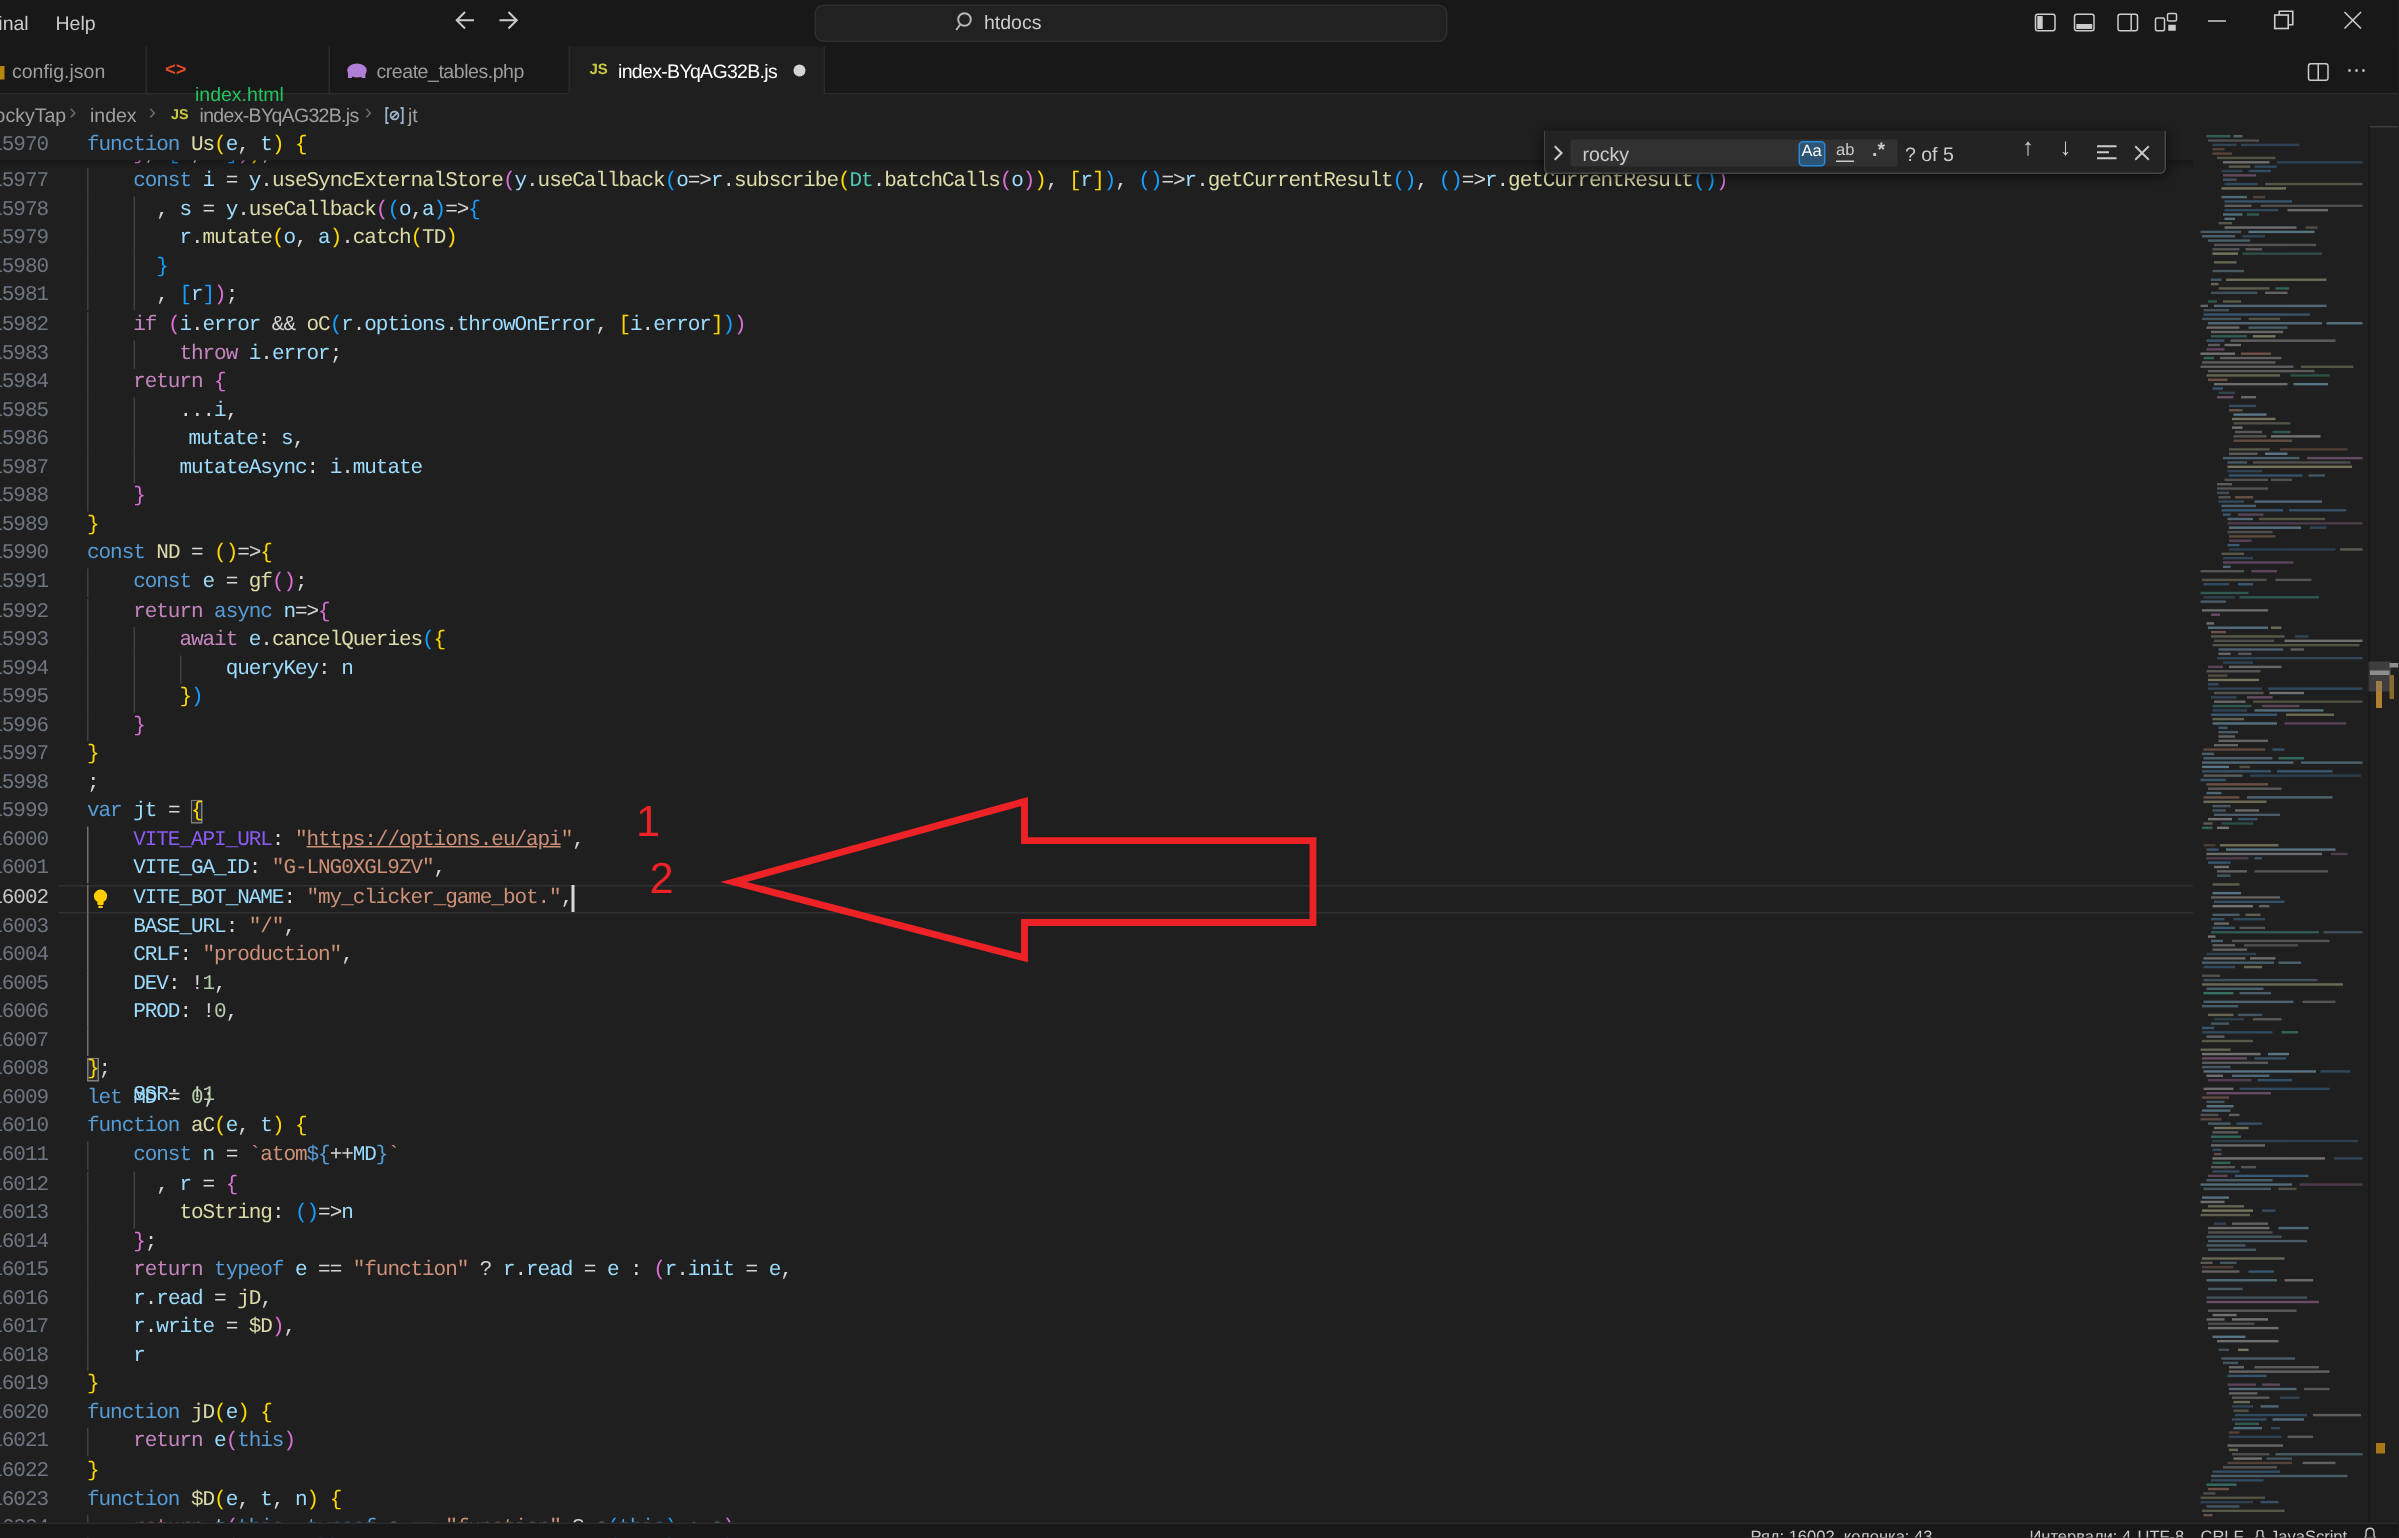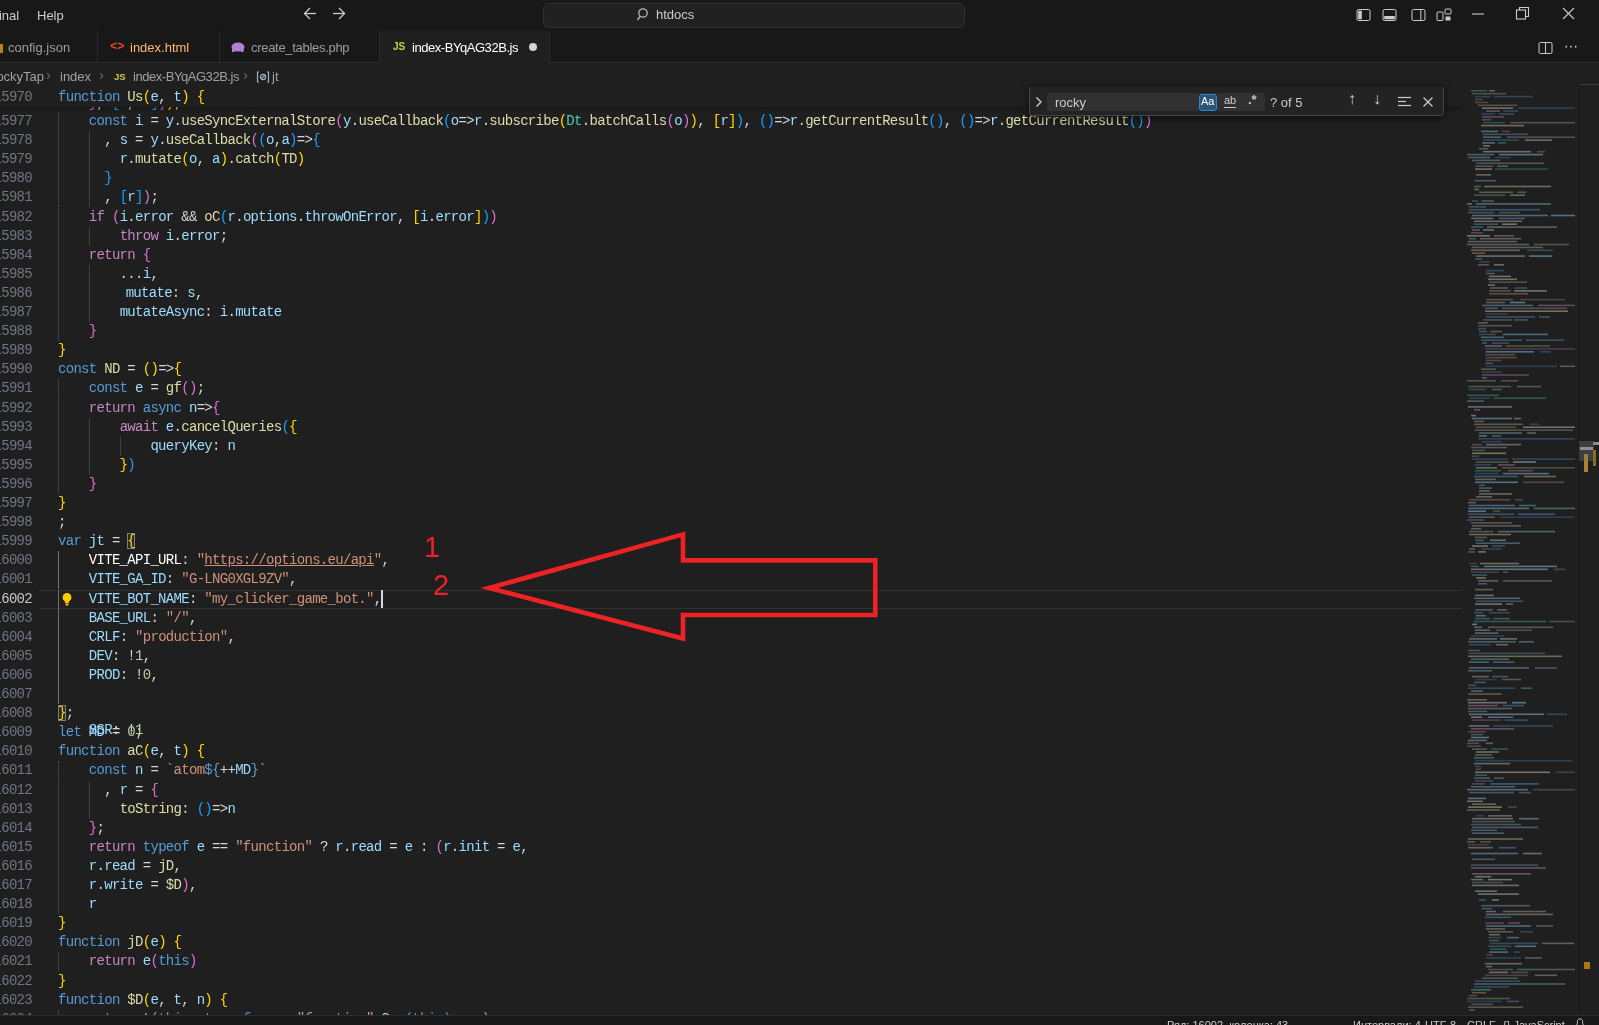--- a/index.html
+++ b/index.html
@@ -56,21 +56,21 @@
       <line x1="13" y1="2" x2="2" y2="13" stroke="#cccccc" stroke-width="1.1"></line>
     </svg>
 <div class="abs" style="left:379px;top:31px;width:170px;height:32px;background:#1f1f1f"></div>
 <div class="abs" style="left:97px;top:31px;width:1px;height:31px;background:#2b2b2b"></div>
 <div class="abs" style="left:219px;top:31px;width:1px;height:31px;background:#2b2b2b"></div>
 <div class="abs" style="left:379px;top:31px;width:1px;height:31px;background:#2b2b2b"></div>
 <div class="abs" style="left:549px;top:31px;width:1px;height:31px;background:#2b2b2b"></div>
 <div class="abs" style="left:0px;top:44px;width:3px;height:9px;background:#b8860b"></div>
 <div class="abs ui" style="left:8px;top:40px;color:#9d9d9d">config.json</div>
 <div class="abs" style="left:110px;top:40px;color:#e44d26;font-size:12px;font-weight:bold;font-family:'Liberation Mono',monospace">&lt;&gt;</div>
-<div class="abs ui" style="left:130px;top:40px;color:#fdba74">index.html</div>
+<div class="abs ui" style="left:130px;top:55px;color:#22c55e">index.html</div>
 <svg class="abs" style="left:230px;top:41px" width="16" height="12" viewBox="0 0 16 12">
       <ellipse cx="8" cy="6" rx="6.5" ry="4.6" fill="#b07fd6"></ellipse>
       <rect x="2" y="6" width="2.6" height="5" fill="#b07fd6"></rect>
       <rect x="11" y="6" width="2.6" height="5" fill="#b07fd6"></rect>
     </svg>
 <div class="abs ui" style="left:251px;top:40px;color:#9d9d9d;letter-spacing:-0.3px">create_tables.php</div>
 <div class="abs" style="left:393px;top:41px;color:#cbcb41;font-size:10px;font-weight:bold;font-family:'Liberation Sans',sans-serif">JS</div>
 <div class="abs ui" style="left:412px;top:40px;color:#ffffff;letter-spacing:-0.45px">index-BYqAG32B.js</div>
 <div class="abs" style="left:529px;top:43px;width:8px;height:8px;border-radius:50%;background:#d4d4d4"></div>
 <svg class="abs" style="left:1538px;top:41px" width="16" height="15" viewBox="0 0 16 15">
@@ -185,21 +185,21 @@
 <div class="abs code" style="left:58.0px;top:455.8px"><span style="color:#ffd700">&nbsp;&nbsp;&nbsp;&nbsp;&nbsp;&nbsp;&nbsp;&nbsp;}</span><span style="color:#179fff">)</span></div>
 <div class="abs code" style="left:-20px;top:474.9px;width:52px;text-align:right;color:#6e7681">15996</div>
 <div class="abs code" style="left:58.0px;top:474.9px"><span style="color:#da70d6">&nbsp;&nbsp;&nbsp;&nbsp;}</span></div>
 <div class="abs code" style="left:-20px;top:494.0px;width:52px;text-align:right;color:#6e7681">15997</div>
 <div class="abs code" style="left:58.0px;top:494.0px"><span style="color:#ffd700">}</span></div>
 <div class="abs code" style="left:-20px;top:513.1px;width:52px;text-align:right;color:#6e7681">15998</div>
 <div class="abs code" style="left:58.0px;top:513.1px"><span style="color:#d4d4d4">;</span></div>
 <div class="abs code" style="left:-20px;top:532.2px;width:52px;text-align:right;color:#6e7681">15999</div>
 <div class="abs code" style="left:58.0px;top:532.2px"><span style="color:#569cd6">var</span><span style="color:#d4d4d4">&nbsp;</span><span style="color:#9cdcfe">jt</span><span style="color:#d4d4d4">&nbsp;=&nbsp;</span><span style="color:#ffd700;box-shadow:inset 0 0 0 1px #7e7e7e;background:rgba(100,100,100,0.18)">{</span></div>
 <div class="abs code" style="left:-20px;top:551.3px;width:52px;text-align:right;color:#6e7681">16000</div>
-<div class="abs code" style="left:58.0px;top:551.3px"><span style="color:#d4d4d4">&nbsp;&nbsp;&nbsp;&nbsp;</span><span style="color:#ffffff">VITE_API_URL</span><span style="color:#d4d4d4">:&nbsp;</span><span style="color:#ce9178">"</span><span style="color:#ce9178;text-decoration:underline">https://options.eu/api</span><span style="color:#ce9178">"</span><span style="color:#d4d4d4">,</span></div>
+<div class="abs code" style="left:58.0px;top:551.3px"><span style="color:#d4d4d4">&nbsp;&nbsp;&nbsp;&nbsp;</span><span style="color:#8b5cf6">VITE_API_URL</span><span style="color:#d4d4d4">:&nbsp;</span><span style="color:#ce9178">"</span><span style="color:#ce9178;text-decoration:underline">https://options.eu/api</span><span style="color:#ce9178">"</span><span style="color:#d4d4d4">,</span></div>
 <div class="abs code" style="left:-20px;top:570.4px;width:52px;text-align:right;color:#6e7681">16001</div>
 <div class="abs code" style="left:58.0px;top:570.4px"><span style="color:#d4d4d4">&nbsp;&nbsp;&nbsp;&nbsp;</span><span style="color:#9cdcfe">VITE_GA_ID</span><span style="color:#d4d4d4">:&nbsp;</span><span style="color:#ce9178">"G-LNG0XGL9ZV"</span><span style="color:#d4d4d4">,</span></div>
 <div class="abs code" style="left:-20px;top:589.5px;width:52px;text-align:right;color:#c6c6c6">16002</div>
 <div class="abs code" style="left:58.0px;top:589.5px"><span style="color:#d4d4d4">&nbsp;&nbsp;&nbsp;&nbsp;</span><span style="color:#9cdcfe">VITE_BOT_NAME</span><span style="color:#d4d4d4">:&nbsp;</span><span style="color:#ce9178">"my_clicker_game_bot."</span><span style="color:#d4d4d4">,</span></div>
 <div class="abs code" style="left:-20px;top:608.6px;width:52px;text-align:right;color:#6e7681">16003</div>
 <div class="abs code" style="left:58.0px;top:608.6px"><span style="color:#d4d4d4">&nbsp;&nbsp;&nbsp;&nbsp;</span><span style="color:#9cdcfe">BASE_URL</span><span style="color:#d4d4d4">:&nbsp;</span><span style="color:#ce9178">"/"</span><span style="color:#d4d4d4">,</span></div>
 <div class="abs code" style="left:-20px;top:627.7px;width:52px;text-align:right;color:#6e7681">16004</div>
 <div class="abs code" style="left:58.0px;top:627.7px"><span style="color:#d4d4d4">&nbsp;&nbsp;&nbsp;&nbsp;</span><span style="color:#9cdcfe">CRLF</span><span style="color:#d4d4d4">:&nbsp;</span><span style="color:#ce9178">"production"</span><span style="color:#d4d4d4">,</span></div>
 <div class="abs code" style="left:-20px;top:646.8px;width:52px;text-align:right;color:#6e7681">16005</div>
 <div class="abs code" style="left:58.0px;top:646.8px"><span style="color:#d4d4d4">&nbsp;&nbsp;&nbsp;&nbsp;</span><span style="color:#9cdcfe">DEV</span><span style="color:#d4d4d4">:&nbsp;</span><span style="color:#d4d4d4">!</span><span style="color:#b5cea8">1</span><span style="color:#d4d4d4">,</span></div>

